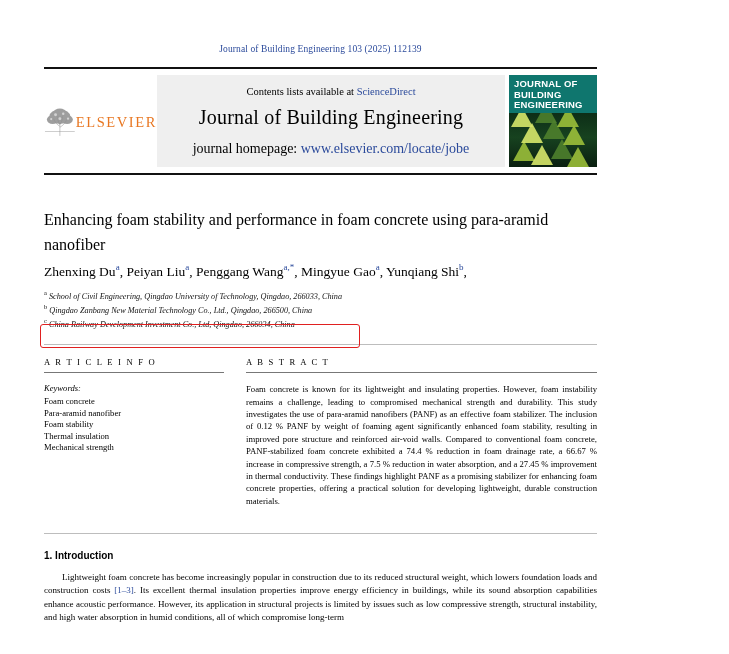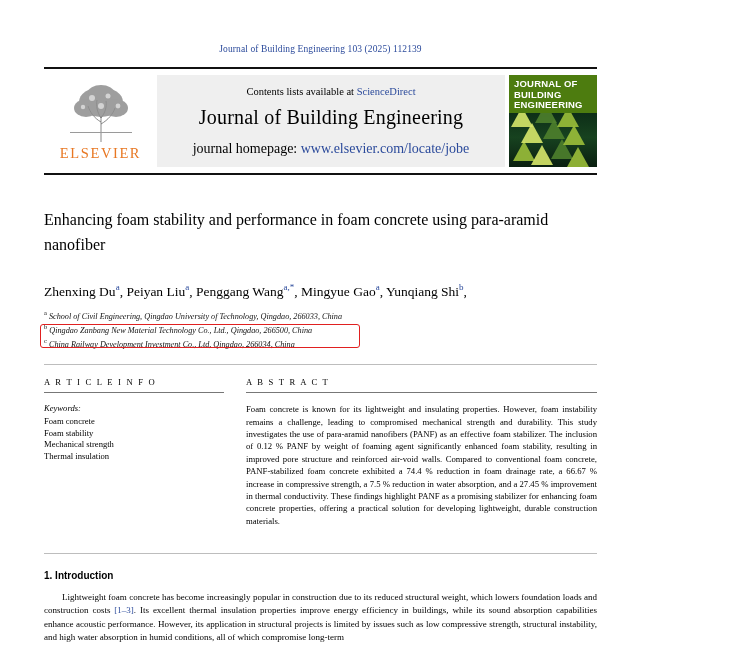--- a/index.html
+++ b/index.html
@@ -39,21 +39,21 @@
     padding: 6px 0 6px 0;
     display: flex;
     align-items: stretch;
     height: 92px;
     box-sizing: content-box;
   }
   .elsevier {
     width: 113px;
     flex: 0 0 113px;
     display: flex;
-    flex-direction: column;
+    flex-direction: row;
     align-items: center;
     justify-content: center;
     padding-top: 2px;
   }
   .elsevier .tree {
     width: 66px;
     height: 62px;
   }
   .elsevier .wordmark {
     font-family: "Liberation Serif", serif;
@@ -89,21 +89,21 @@
     font-size: 14px;
   }
   .mast-center .homepage a {
     color: #2b4a9b;
     text-decoration: none;
   }
   .cover {
     width: 88px;
     flex: 0 0 88px;
     margin-left: 4px;
-    background: #4d7c0f;
+    background: #0f766e;
     position: relative;
     overflow: hidden;
     display: flex;
     flex-direction: column;
   }
   .cover .cov-title {
     color: #ffffff;
     font-family: "Liberation Sans", sans-serif;
     font-weight: bold;
     font-size: 9.5px;
@@ -137,21 +137,20 @@
   .content {
     margin: 0 44px;
   }
   .title {
     font-size: 16px;
     line-height: 25px;
     margin-top: 32px;
     font-family: "Liberation Serif", serif;
   }
   .authors {
-    margin-top: 20px;
     font-size: 13.5px;
     line-height: 21px;
   }
   .authors sup {
     font-size: 9px;
     color: #2b4a9b;
     vertical-align: super;
   }
   .affil {
     margin-top: 6px;
@@ -329,23 +328,24 @@
   <div class="redbox"></div>
 
   <div class="midrule"></div>
 
   <div class="cols">
     <div class="col-left">
       <div class="sechead">A R T I C L E   I N F O</div>
       <div class="underline"></div>
       <div class="kw-title">Keywords:</div>
       <div class="kw">Foam concrete</div>
+      <div class="kw">Para-aramid nanofiber</div>
       <div class="kw">Foam stability</div>
+      <div class="kw">Thermal insulation</div>
       <div class="kw">Mechanical strength</div>
-      <div class="kw">Thermal insulation</div>
     </div>
 
     <div class="col-right">
       <div class="sechead">A B S T R A C T</div>
       <div class="underline"></div>
       <div class="abstract">Foam concrete is known for its lightweight and insulating properties. However, foam instability remains a challenge, leading to compromised mechanical strength and durability. This study investigates the use of para-aramid nanofibers (PANF) as an effective foam stabilizer. The inclusion of 0.12 % PANF by weight of foaming agent significantly enhanced foam stability, resulting in improved pore structure and reinforced air-void walls. Compared to conventional foam concrete, PANF-stabilized foam concrete exhibited a 74.4 % reduction in foam drainage rate, a 66.67 % increase in compressive strength, a 7.5 % reduction in water absorption, and a 27.45 % improvement in thermal conductivity. These findings highlight PANF as a promising stabilizer for enhancing foam concrete properties, offering a practical solution for developing lightweight, durable construction materials.</div>
     </div>
   </div>
 
   <div class="botrule"></div>

